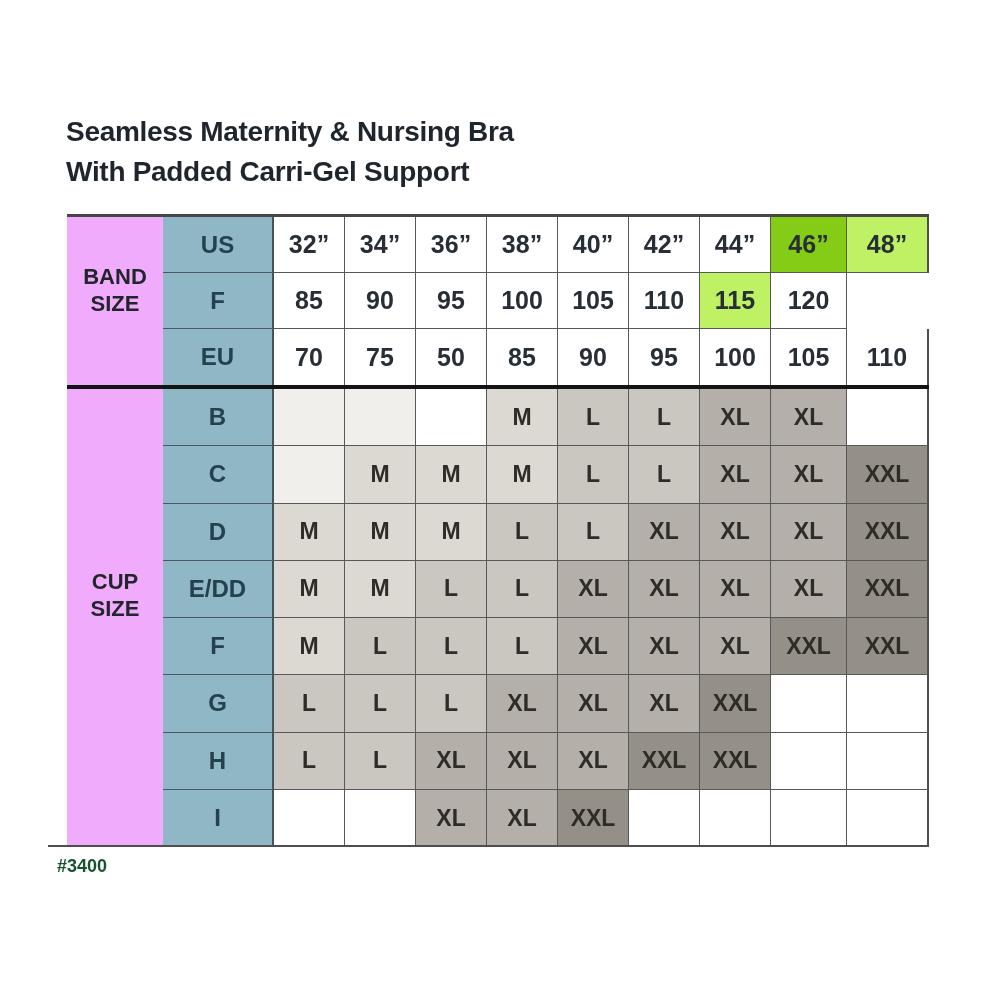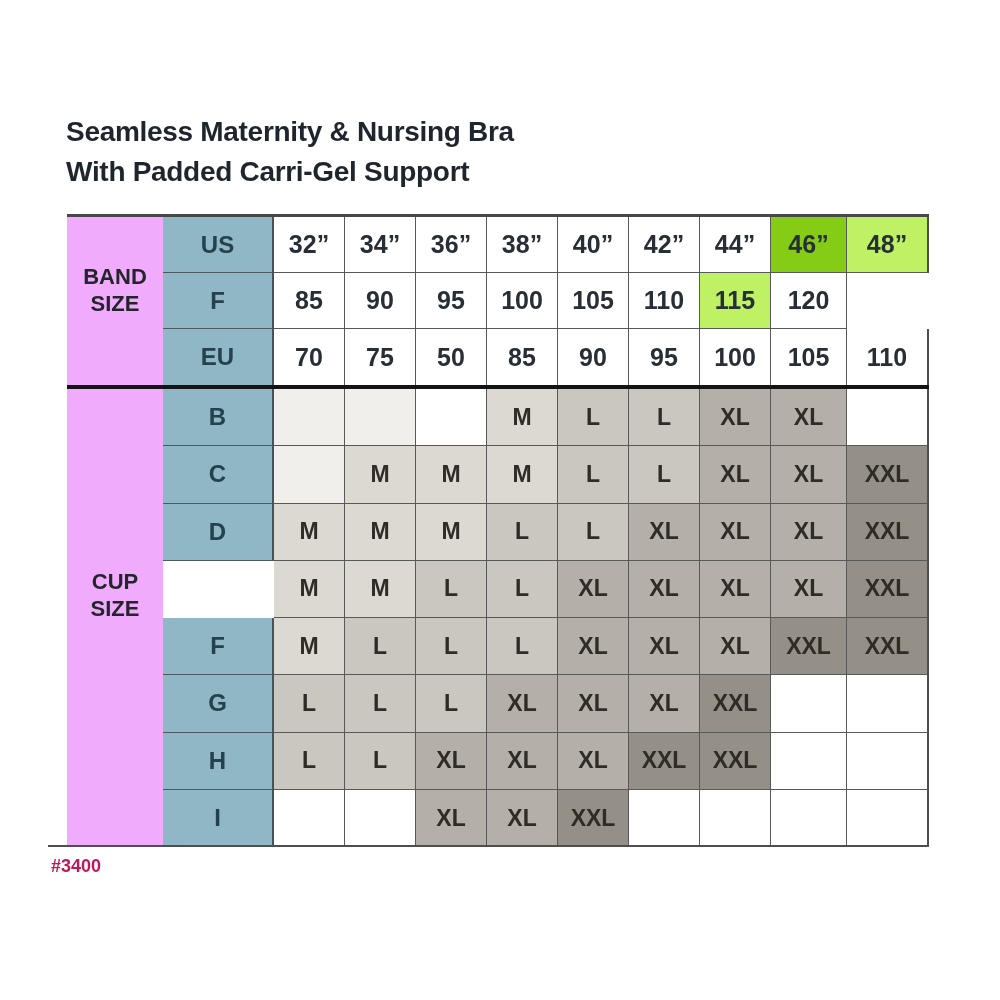--- a/index.html
+++ b/index.html
@@ -80,25 +80,25 @@
     position: absolute;
     left: 48px;
     top: 845px;
     width: 881px;
     height: 2px;
     background: #4e4e4e;
   }
 
   .footer-code {
     position: absolute;
-    left: 51px;
+    left: 57px;
     top: 856px;
     font-size: 18px;
     font-weight: 700;
-    color: #be185d;
+    color: #14532d;
   }
 </style>
 </head>
 <body>
 
 <div class="stage">
 
   <div class="title-block">
     <div>Seamless Maternity &amp; Nursing Bra</div>
     <div>With Padded Carri-Gel Support</div>
@@ -160,20 +160,21 @@
       <div class="cell hdr" style="grid-area: 7 / 2; background: rgb(143, 183, 197);">D</div>
       <div class="cell dcell cup-val" style="grid-area: 7 / 3; background: rgb(220, 216, 210);">M</div>
       <div class="cell dcell cup-val" style="grid-area: 7 / 4; background: rgb(220, 216, 210);">M</div>
       <div class="cell dcell cup-val" style="grid-area: 7 / 5; background: rgb(220, 216, 210);">M</div>
       <div class="cell dcell cup-val" style="grid-area: 7 / 6; background: rgb(202, 198, 192);">L</div>
       <div class="cell dcell cup-val" style="grid-area: 7 / 7; background: rgb(202, 198, 192);">L</div>
       <div class="cell dcell cup-val" style="grid-area: 7 / 8; background: rgb(180, 176, 169);">XL</div>
       <div class="cell dcell cup-val" style="grid-area: 7 / 9; background: rgb(180, 176, 169);">XL</div>
       <div class="cell dcell cup-val" style="grid-area: 7 / 10; background: rgb(180, 176, 169);">XL</div>
       <div class="cell dcell cup-val last-col" style="grid-area: 7 / 11; background: rgb(148, 143, 135);">XXL</div>
+      <div class="cell hdr" style="grid-area: 8 / 2; background: rgb(143, 183, 197);">E/DD</div>
       <div class="cell dcell cup-val" style="grid-area: 8 / 3; background: rgb(220, 216, 210);">M</div>
       <div class="cell dcell cup-val" style="grid-area: 8 / 4; background: rgb(220, 216, 210);">M</div>
       <div class="cell dcell cup-val" style="grid-area: 8 / 5; background: rgb(202, 198, 192);">L</div>
       <div class="cell dcell cup-val" style="grid-area: 8 / 6; background: rgb(202, 198, 192);">L</div>
       <div class="cell dcell cup-val" style="grid-area: 8 / 7; background: rgb(180, 176, 169);">XL</div>
       <div class="cell dcell cup-val" style="grid-area: 8 / 8; background: rgb(180, 176, 169);">XL</div>
       <div class="cell dcell cup-val" style="grid-area: 8 / 9; background: rgb(180, 176, 169);">XL</div>
       <div class="cell dcell cup-val" style="grid-area: 8 / 10; background: rgb(180, 176, 169);">XL</div>
       <div class="cell dcell cup-val last-col" style="grid-area: 8 / 11; background: rgb(148, 143, 135);">XXL</div>
       <div class="cell hdr" style="grid-area: 9 / 2; background: rgb(143, 183, 197);">F</div>

